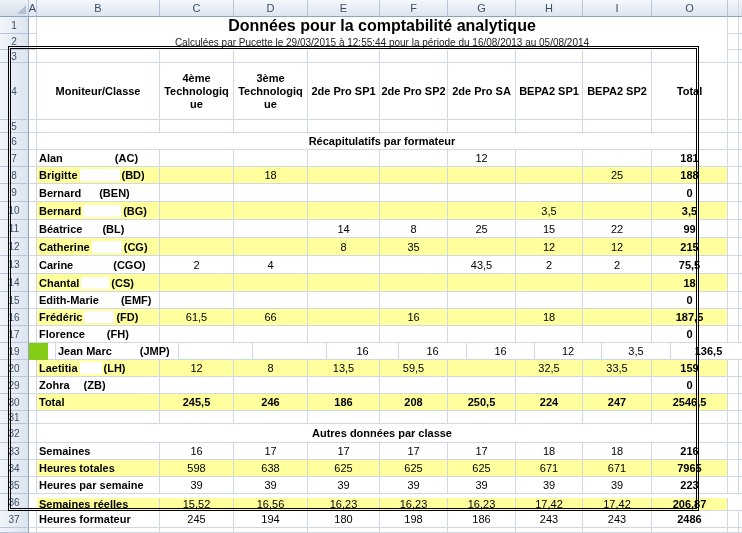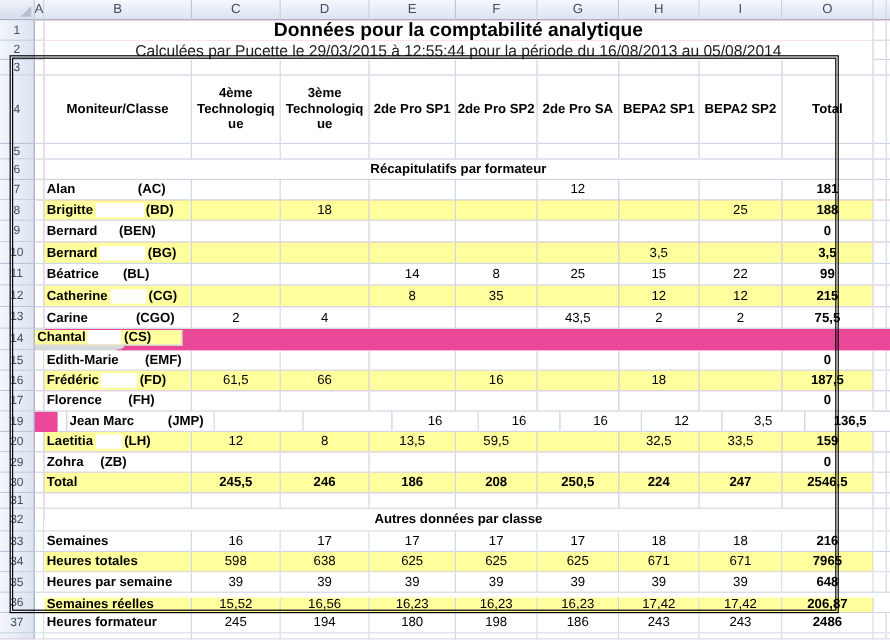--- a/index.html
+++ b/index.html
@@ -14,32 +14,32 @@
       border-bottom:1px solid #8ea3bc;color:#3f4e63;font-size:11px;overflow:hidden;flex:0 0 auto;}
   .corner{background:linear-gradient(#eef2f8,#d6deec);position:relative;}
   .corner::after{content:"";position:absolute;right:2px;bottom:2px;width:0;height:0;
       border-left:9px solid transparent;border-bottom:9px solid #b4bfcf;}
   
   .gut{position:absolute;left:0;top:17px;width:29px;}
   .gc{box-sizing:border-box;width:29px;display:flex;align-items:center;justify-content:center;
       background:linear-gradient(90deg,#f2f6fb,#dde4f0);border-bottom:1px solid #b9c6d9;
       border-right:1px solid #8ea3bc;color:#3f4e63;font-size:10px;overflow:hidden;}
   
-  .grid{position:absolute;left:29px;top:17px;width:713px;height:416px;background:#ec4899;}
+  .grid{position:absolute;left:29px;top:17px;width:713px;height:416px;background:#84cc16;}
   .row{display:flex;width:713px;}
   .cell{box-sizing:border-box;display:flex;align-items:center;overflow:hidden;flex:0 0 auto;
         border-right:1px solid #d0d7e5;border-bottom:1px solid #d0d7e5;background:#fff;}
   .cA{width:8px}.cB{width:123px}.cC{width:74px}.cD{width:74px}.cE{width:72px}
   .cF{width:68px}.cG{width:68px}.cH{width:67px}.cI{width:69px}.cO{width:76px}
   .cX{width:14px;border-right:none;position:relative;}
   .cX::after{content:"";position:absolute;right:3px;top:0;bottom:0;width:1px;background:#d0d7e5;}
   .merged{width:691px;justify-content:center;}
   .nb{border-bottom:none;}
   .title-cell{font-weight:bold;font-size:16px;letter-spacing:0;}
-  .sub-cell{font-size:13px;color:#222;}
+  .sub-cell{font-size:10px;color:#222;}
   .sec-cell{font-weight:bold;}
   .hdr{font-weight:bold;justify-content:center;text-align:center;line-height:13px;
        padding:0 1px;overflow-wrap:anywhere;}
   .num{justify-content:center;}
   .lbl{padding-left:2px;font-weight:bold;white-space:nowrap;}
   .b{font-weight:bold;}
   .redact{display:inline-block;height:12px;background:#fff;margin:0 2px;flex:0 0 auto;}
   .yl .cell{background:#ffff9e;}
   .yl .cA,.yl .cX{background:#fff;}
   .yl .redact{background:#fff;}
@@ -263,21 +263,21 @@
         <div class="cell num cC">2</div>
         <div class="cell num cD">4</div>
         <div class="cell num cE"></div>
         <div class="cell num cF"></div>
         <div class="cell num cG">43,5</div>
         <div class="cell num cH">2</div>
         <div class="cell num cI">2</div>
         <div class="cell num b cO">75,5</div>
         <div class="cell cX"></div>
       </div>
-      <div class="row yl" style="height: 18px; flex-direction: column;">
+      <div class="row yl" style="height: 18px;">
         <div class="cell cA"></div>
         <div class="cell cB lbl">
           <div style="display: inline-block;">Chantal</div>
           <div class="redact" style="width: 28px;"></div>
           <div style="display: inline-block;">(CS)</div>
         </div>
         <div class="cell num cC"></div>
         <div class="cell num cD"></div>
         <div class="cell num cE"></div>
         <div class="cell num cF"></div>
@@ -449,21 +449,21 @@
       <div class="row" style="height: 17px;">
         <div class="cell cA"></div>
         <div class="cell cB lbl">Heures par semaine</div>
         <div class="cell num cC">39</div>
         <div class="cell num cD">39</div>
         <div class="cell num cE">39</div>
         <div class="cell num cF">39</div>
         <div class="cell num cG">39</div>
         <div class="cell num cH">39</div>
         <div class="cell num cI">39</div>
-        <div class="cell num b cO">648</div>
+        <div class="cell num b cO">223</div>
         <div class="cell cX"></div>
       </div>
       <div class="row yl" style="height: 17px; align-items: flex-end;">
         <div class="cell cA"></div>
         <div class="cell cB lbl">Semaines réelles</div>
         <div class="cell num cC">15,52</div>
         <div class="cell num cD">16,56</div>
         <div class="cell num cE">16,23</div>
         <div class="cell num cF">16,23</div>
         <div class="cell num cG">16,23</div>

